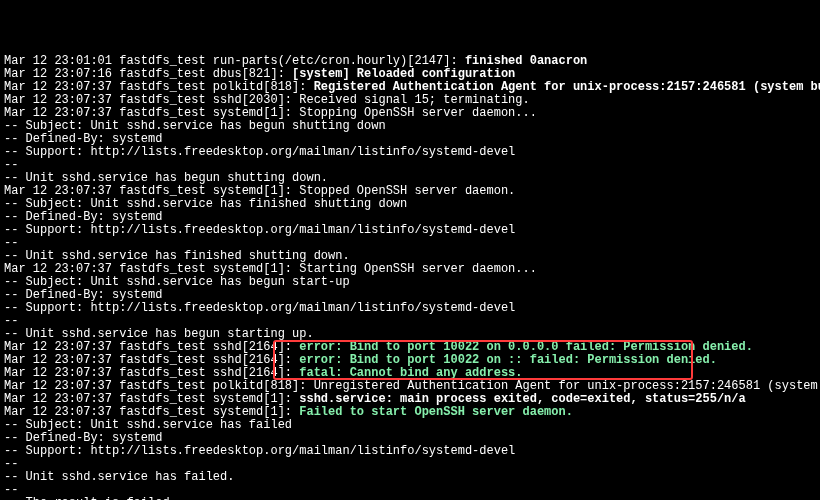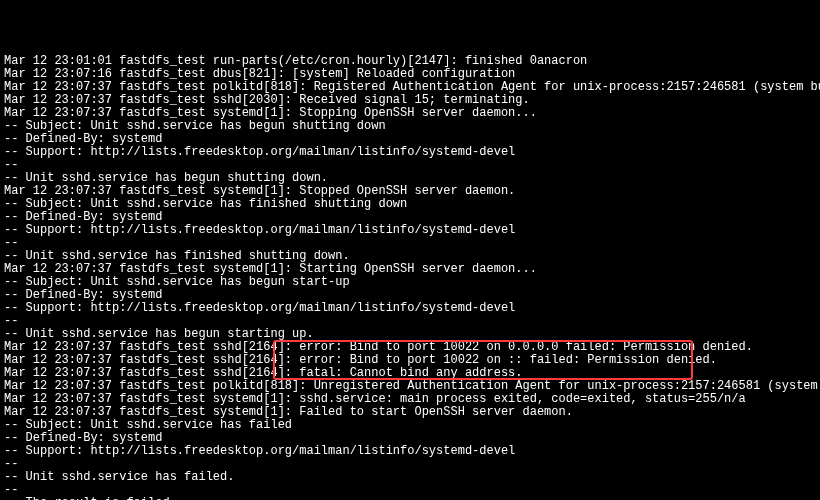--- a/index.html
+++ b/index.html
@@ -9,22 +9,22 @@
     font-family: "Courier New", Consolas, monospace;
     font-size: 12px;
     line-height: 13px;
     width: 820px;
     height: 500px;
     overflow: hidden;
     white-space: pre;
     padding: 3px 4px;
   }
   .line { display: block; }
-  .bold { font-weight: normal; color:#fff; }
-  .red { color: #ffffff; font-weight: normal; }
+  .bold { font-weight: bold; color:#fff; }
+  .red { color: #86efac; font-weight: bold; }
 </style>
 </head>
 <body>
 
 
 
 <div id="term"><span class="line">Mar 12 23:01:01 fastdfs_test run-parts(/etc/cron.hourly)[2147]: <span class="bold">finished 0anacron</span></span><span class="line">Mar 12 23:07:16 fastdfs_test dbus[821]: <span class="bold">[system] Reloaded configuration</span></span><span class="line">Mar 12 23:07:37 fastdfs_test polkitd[818]: <span class="bold">Registered Authentication Agent for unix-process:2157:246581 (system bus name :1</span></span><span class="line">Mar 12 23:07:37 fastdfs_test sshd[2030]: Received signal 15; terminating.</span><span class="line">Mar 12 23:07:37 fastdfs_test systemd[1]: Stopping OpenSSH server daemon...</span><span class="line">-- Subject: Unit sshd.service has begun shutting down</span><span class="line">-- Defined-By: systemd</span><span class="line">-- Support: http://lists.freedesktop.org/mailman/listinfo/systemd-devel</span><span class="line">--</span><span class="line">-- Unit sshd.service has begun shutting down.</span><span class="line">Mar 12 23:07:37 fastdfs_test systemd[1]: Stopped OpenSSH server daemon.</span><span class="line">-- Subject: Unit sshd.service has finished shutting down</span><span class="line">-- Defined-By: systemd</span><span class="line">-- Support: http://lists.freedesktop.org/mailman/listinfo/systemd-devel</span><span class="line">--</span><span class="line">-- Unit sshd.service has finished shutting down.</span><span class="line">Mar 12 23:07:37 fastdfs_test systemd[1]: Starting OpenSSH server daemon...</span><span class="line">-- Subject: Unit sshd.service has begun start-up</span><span class="line">-- Defined-By: systemd</span><span class="line">-- Support: http://lists.freedesktop.org/mailman/listinfo/systemd-devel</span><span class="line">--</span><span class="line">-- Unit sshd.service has begun starting up.</span><div style="position:relative;display:block;"><span class="line">Mar 12 23:07:37 fastdfs_test sshd[2164]: <span class="red">error: Bind to port 10022 on 0.0.0.0 failed: Permission denied.</span></span><span class="line">Mar 12 23:07:37 fastdfs_test sshd[2164]: <span class="red">error: Bind to port 10022 on :: failed: Permission denied.</span></span><span class="line">Mar 12 23:07:37 fastdfs_test sshd[2164]: <span class="red">fatal: Cannot bind any address.</span></span><span style="position:absolute;left:269px;top:-1px;width:420px;height:40px;border:2px solid #ff3b3b;pointer-events:none;border-radius:3px;"></span></div><span class="line">Mar 12 23:07:37 fastdfs_test polkitd[818]: Unregistered Authentication Agent for unix-process:2157:246581 (system bus name</span><span class="line">Mar 12 23:07:37 fastdfs_test systemd[1]: <span class="bold">sshd.service: main process exited, code=exited, status=255/n/a</span></span><span class="line">Mar 12 23:07:37 fastdfs_test systemd[1]: <span class="red">Failed to start OpenSSH server daemon.</span></span><span class="line">-- Subject: Unit sshd.service has failed</span><span class="line">-- Defined-By: systemd</span><span class="line">-- Support: http://lists.freedesktop.org/mailman/listinfo/systemd-devel</span><span class="line">--</span><span class="line">-- Unit sshd.service has failed.</span><span class="line">--</span><span class="line">-- The result is failed.</span></div>
 
 
 

